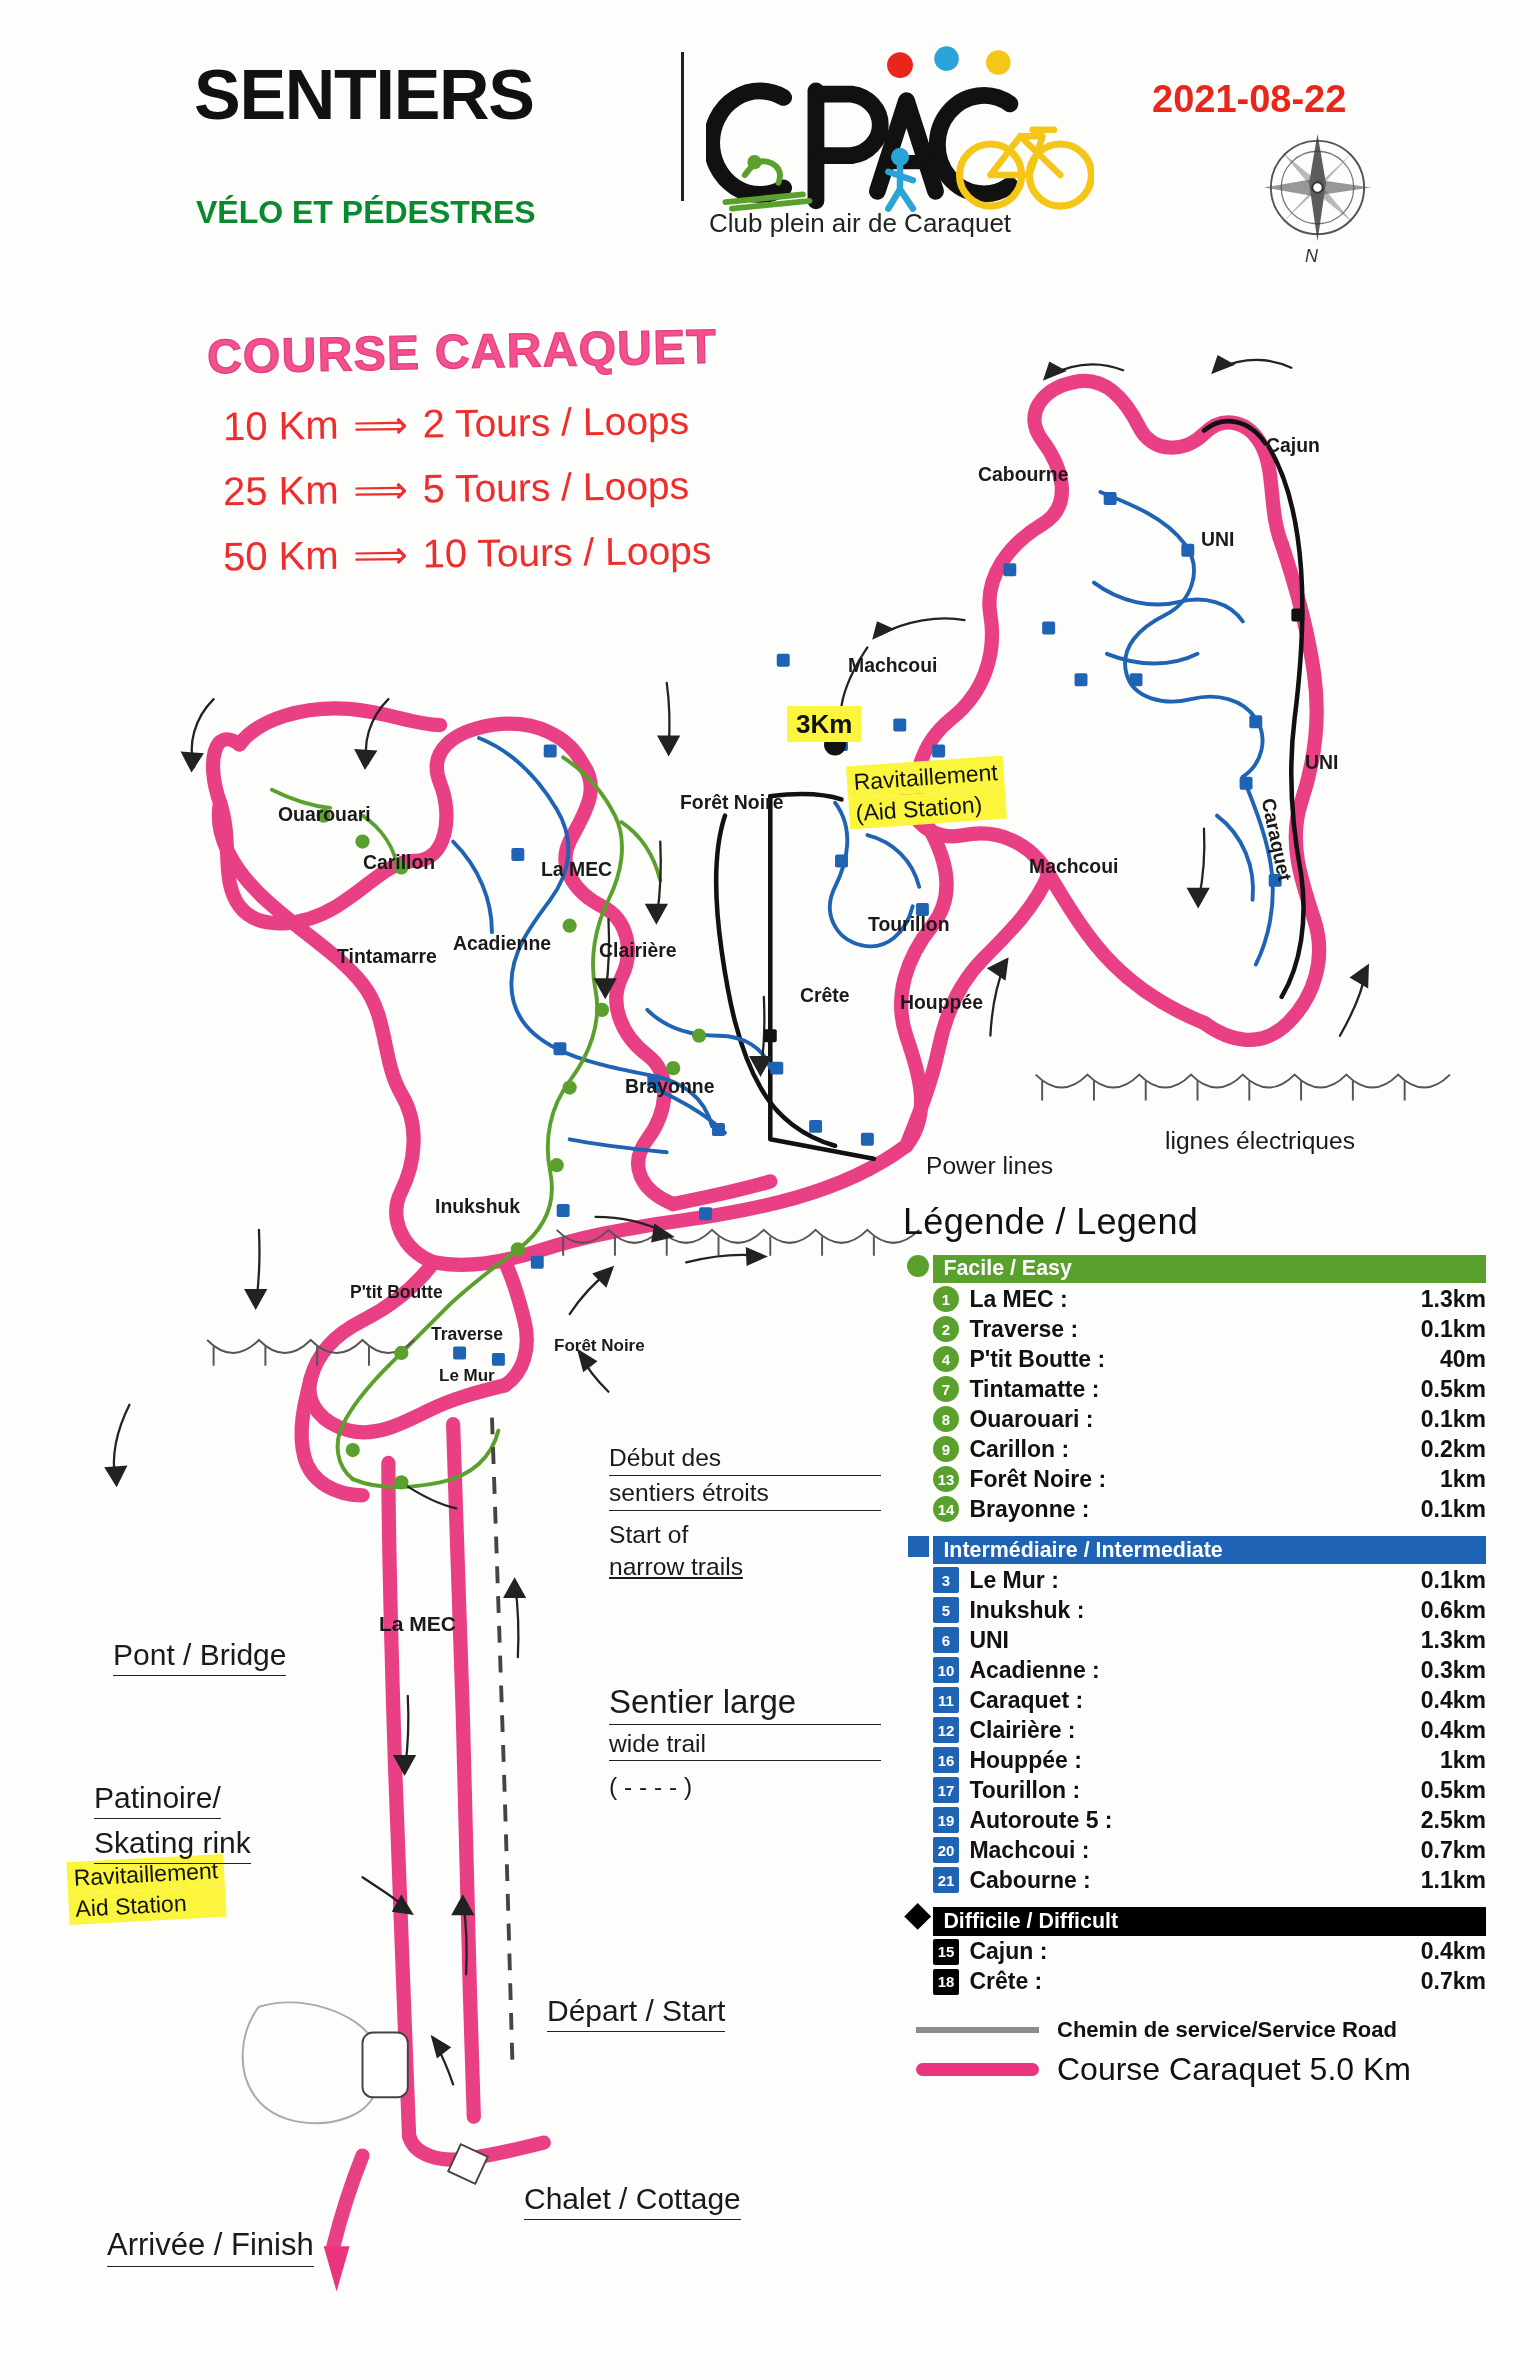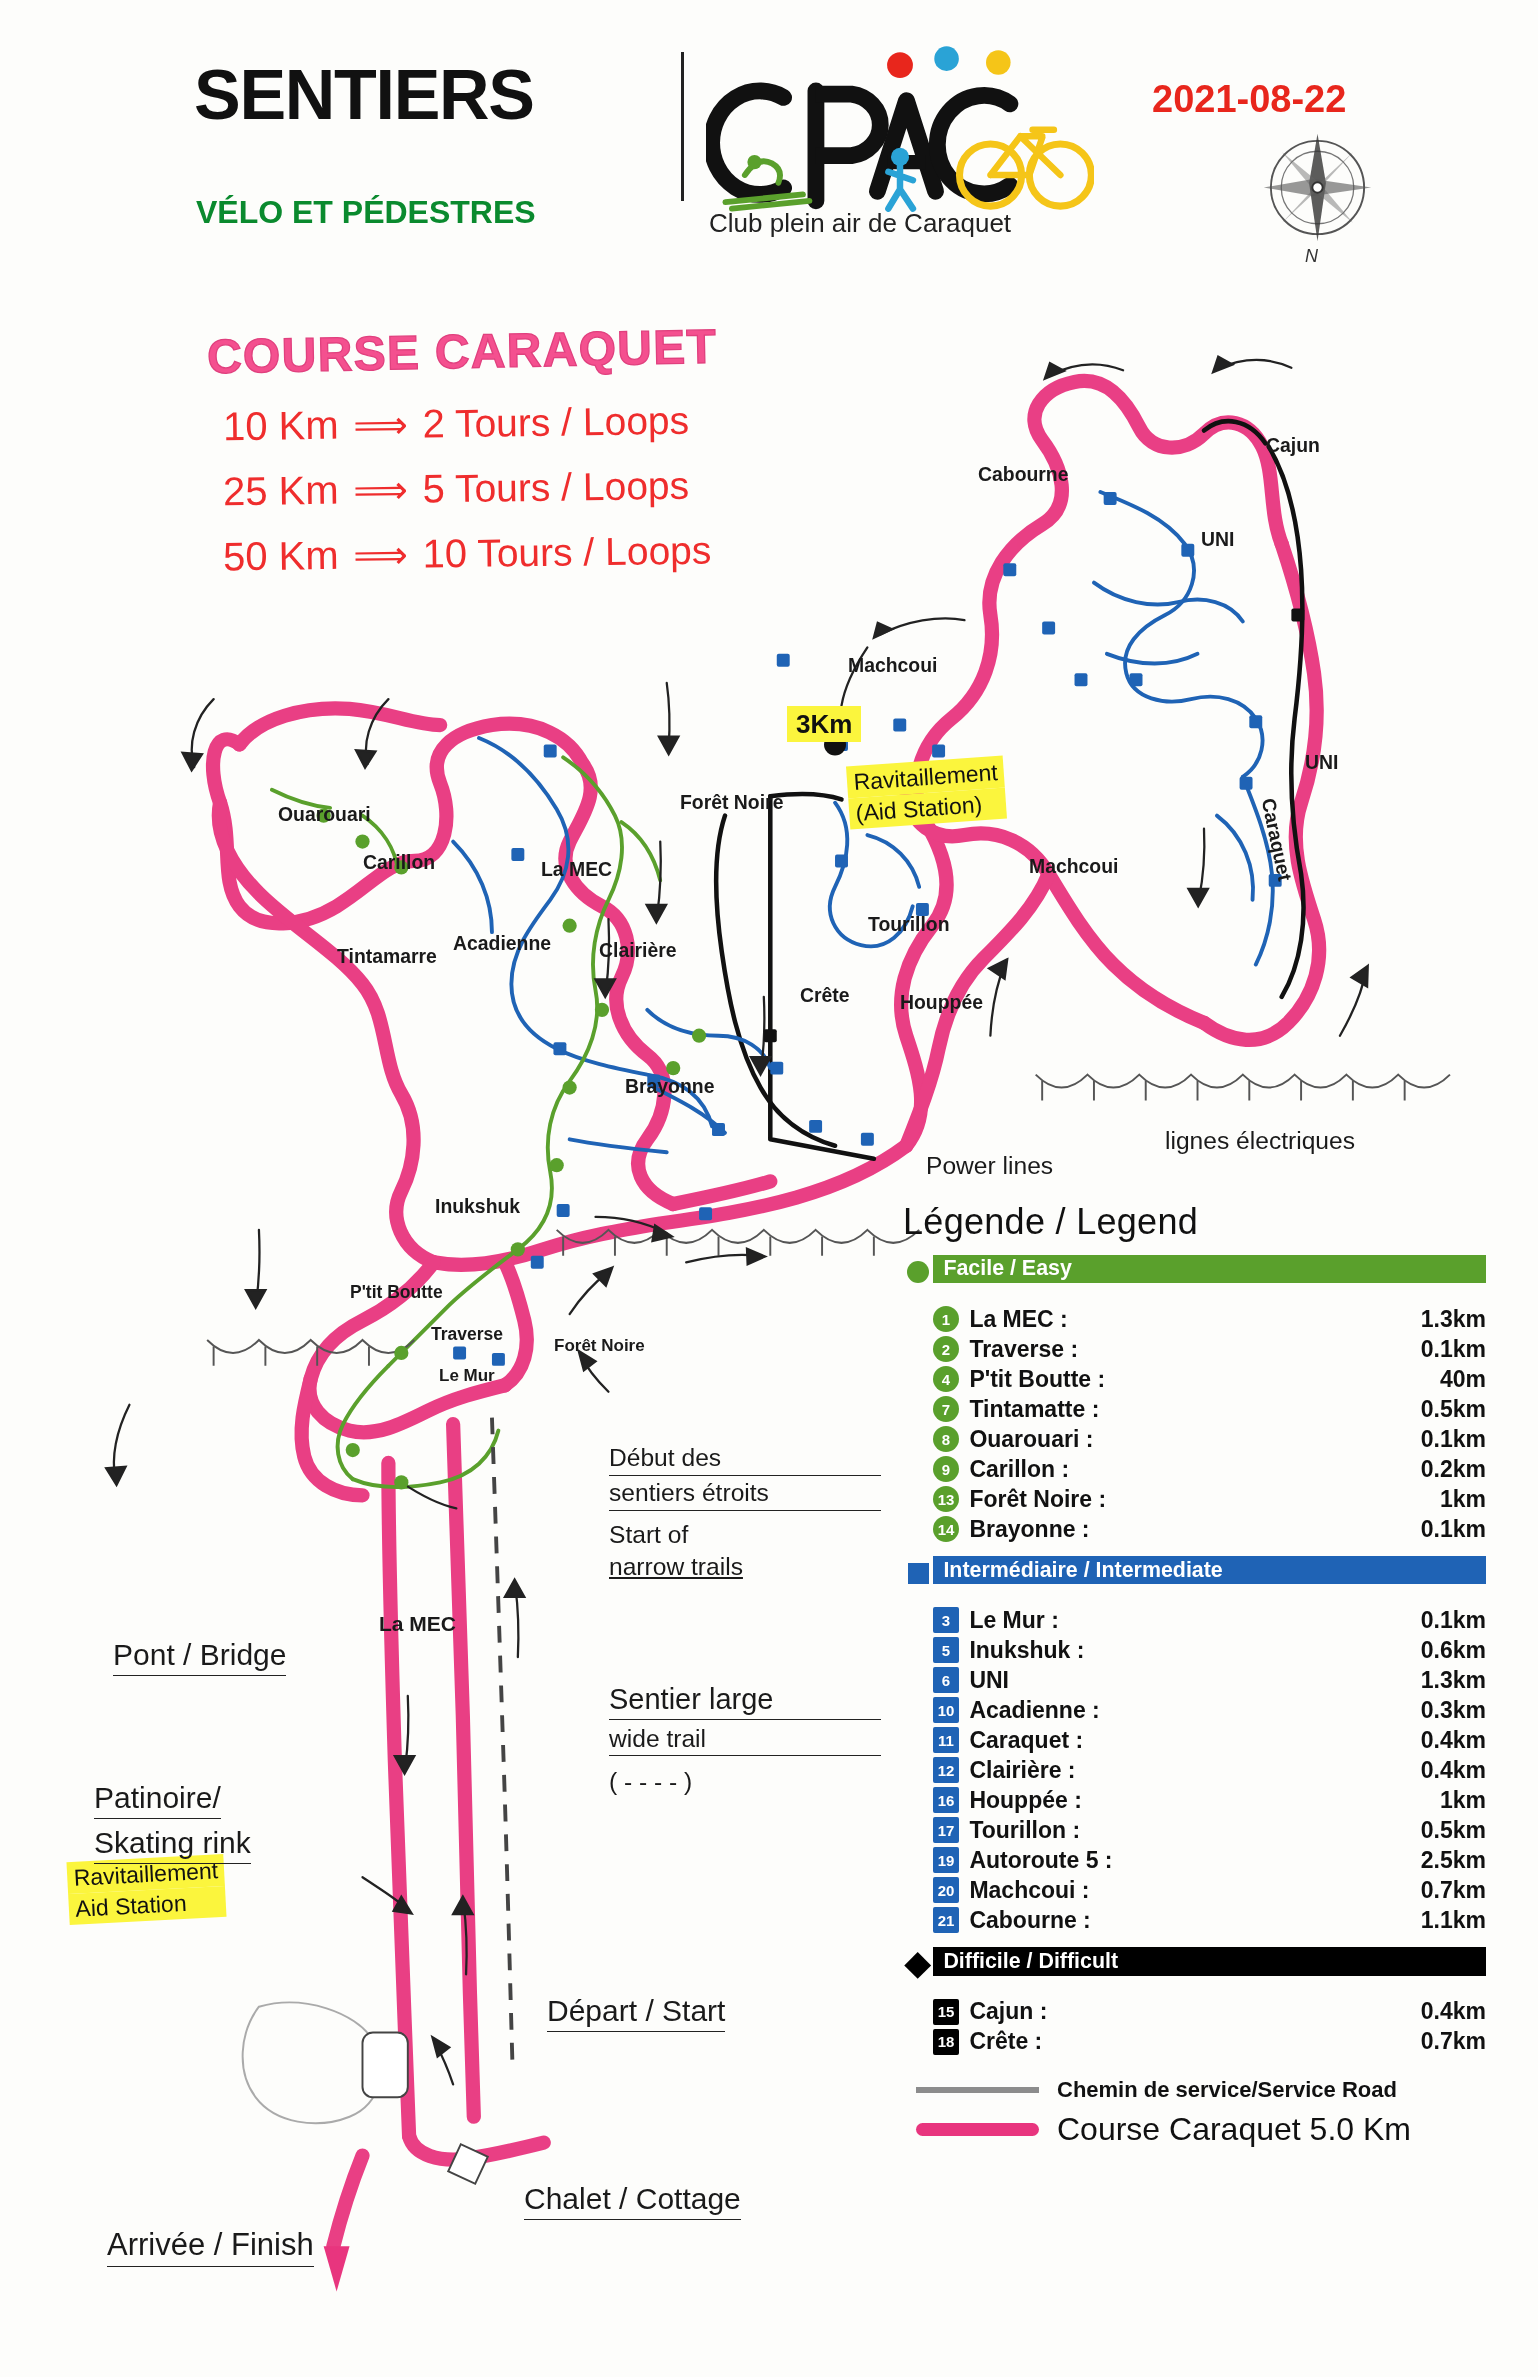--- a/index.html
+++ b/index.html
@@ -96,21 +96,21 @@
     position:absolute; left:787px; top:706px;
     background:#fbf53d; font-size:26px; font-weight:bold; padding:2.6px 9px; color:#111;
   }
 
   
   .legend { position:absolute; left:903px; top:1201px; width:583px; }
   .legend-title {
     font-size:36px; color:#111; margin-bottom:9px; letter-spacing:0.3px;
     font-family:"Liberation Sans", sans-serif;
   }
-  .cat-header { display:flex; align-items:flex-end; margin-top:11.7px; margin-bottom:21px; }
+  .cat-header { display:flex; align-items:flex-start; margin-top:11.7px; margin-bottom:1px; }
   .cat-bullet { width:30px; display:flex; justify-content:center; align-items:center; }
   .dot-green { width:22px; height:22px; border-radius:50%; background:#5aa02c; }
   .sq-blue { width:21px; height:21px; background:#1f63b5; }
   .diamond-black { width:19.4px; height:19.4px; background:#000; transform:rotate(45deg); }
   .cat-bar {
     flex:1; height:28.5px; display:flex; align-items:center; padding-left:10.4px;
     color:#fff; font-size:21.4px; font-weight:bold;
     font-family:"Liberation Sans", sans-serif;
   }
   .cat-bar.green { background:#5aa02c; }
@@ -509,21 +509,21 @@
     <div class="map-note" style="left:1165px; top:1127px; font-size:24.6px;">lignes électriques</div>
 
     <div style="position:absolute; left:609px; top:1444px; width:272px;">
       <div class="map-note underline" style="position:relative; left:0; top:0; font-size:24.6px;">Début des</div>
       <div class="map-note underline" style="position:relative; left:0; top:3.9px; font-size:24.6px;">sentiers étroits</div>
       <div class="map-note" style="position:relative; left:0; top:14.2px; font-size:24.6px;">Start of</div>
       <div class="map-note" style="position:relative; left:0; top:18px; font-size:24.6px;text-decoration:underline;">narrow trails</div>
     </div>
 
     <div style="position:absolute; left:609px; top:1683px; width:272px;">
-      <div class="map-note underline" style="position:relative; font-size:29px;">Sentier large</div>
+      <div class="map-note underline" style="position:relative; font-size:33px;">Sentier large</div>
       <div class="map-note underline" style="position:relative; top:5.2px; font-size:24.6px;">wide trail</div>
       <div class="map-note" style="position:relative; top:17px; font-size:24.6px;">( - - - - )</div>
     </div>
 
     <div class="map-note underline" style="left:113px; top:1638px; font-size:30px;">Pont / Bridge</div>
     <div class="map-note underline" style="left:94px; top:1781px; font-size:30px;">Patinoire/</div>
     <div class="map-note underline" style="left:94px; top:1826px; font-size:30px;">Skating rink</div>
     <div class="map-note underline" style="left:547px; top:1994px; font-size:30px;">Départ / Start</div>
     <div class="map-note underline" style="left:107px; top:2227px; font-size:31px;">Arrivée / Finish</div>
     <div class="map-note underline" style="left:524px; top:2182px; font-size:30px;">Chalet / Cottage</div>

